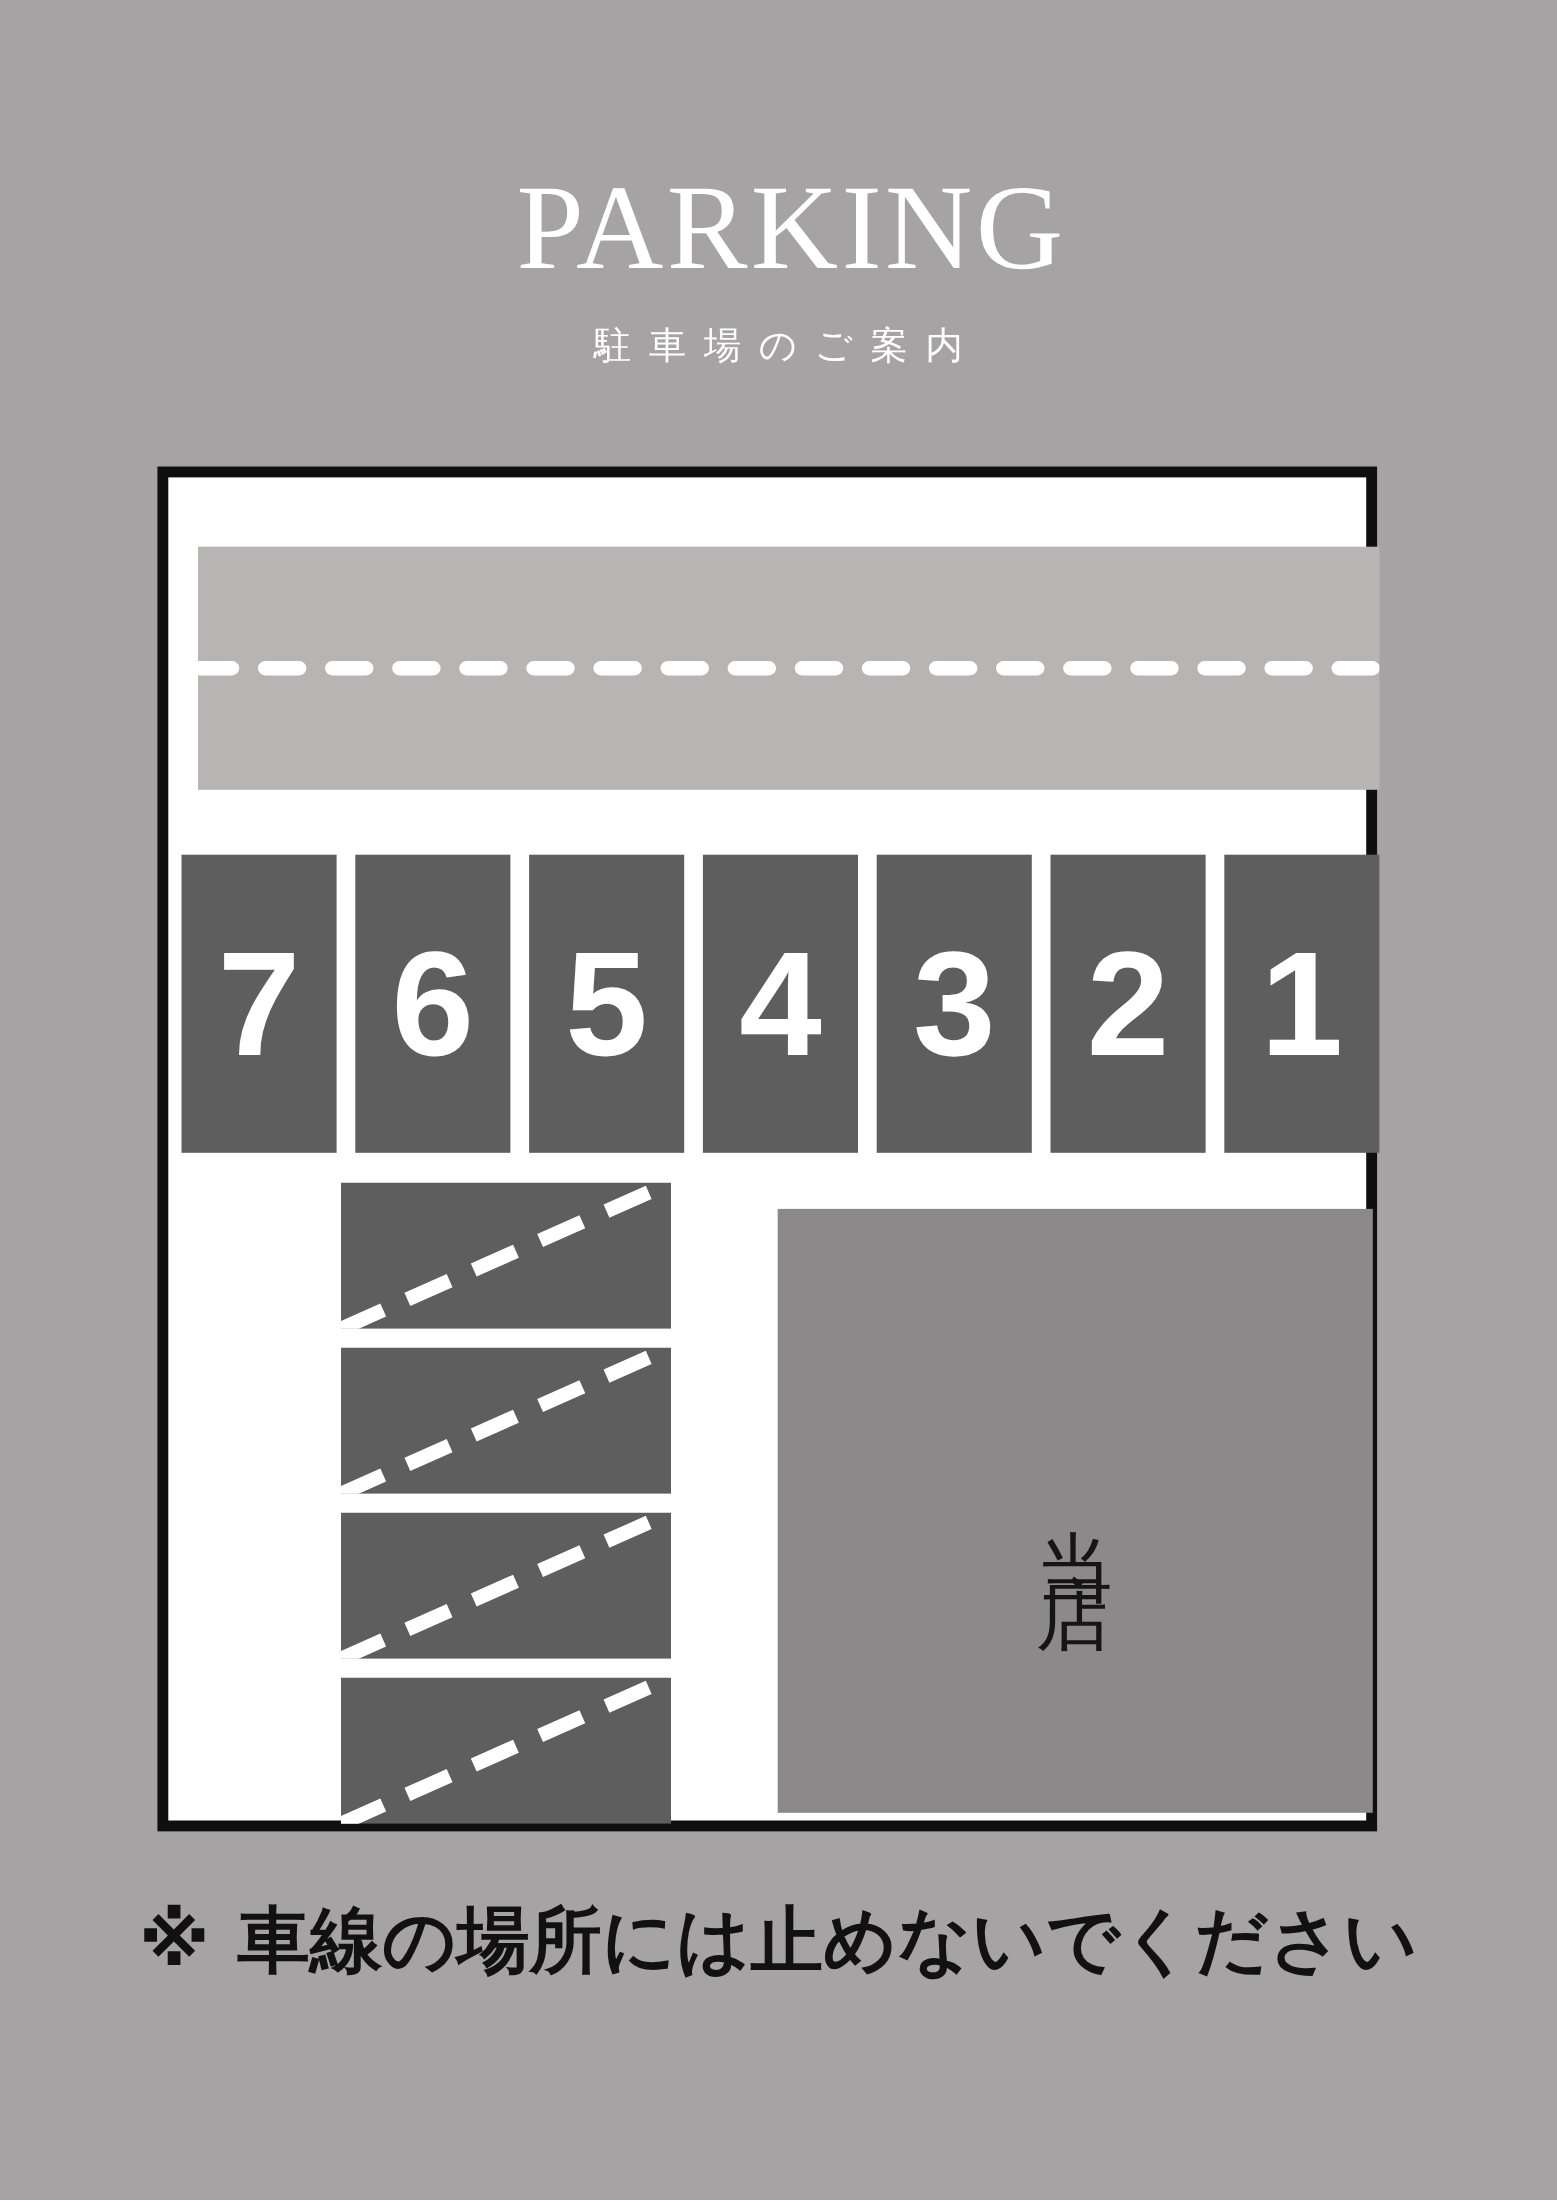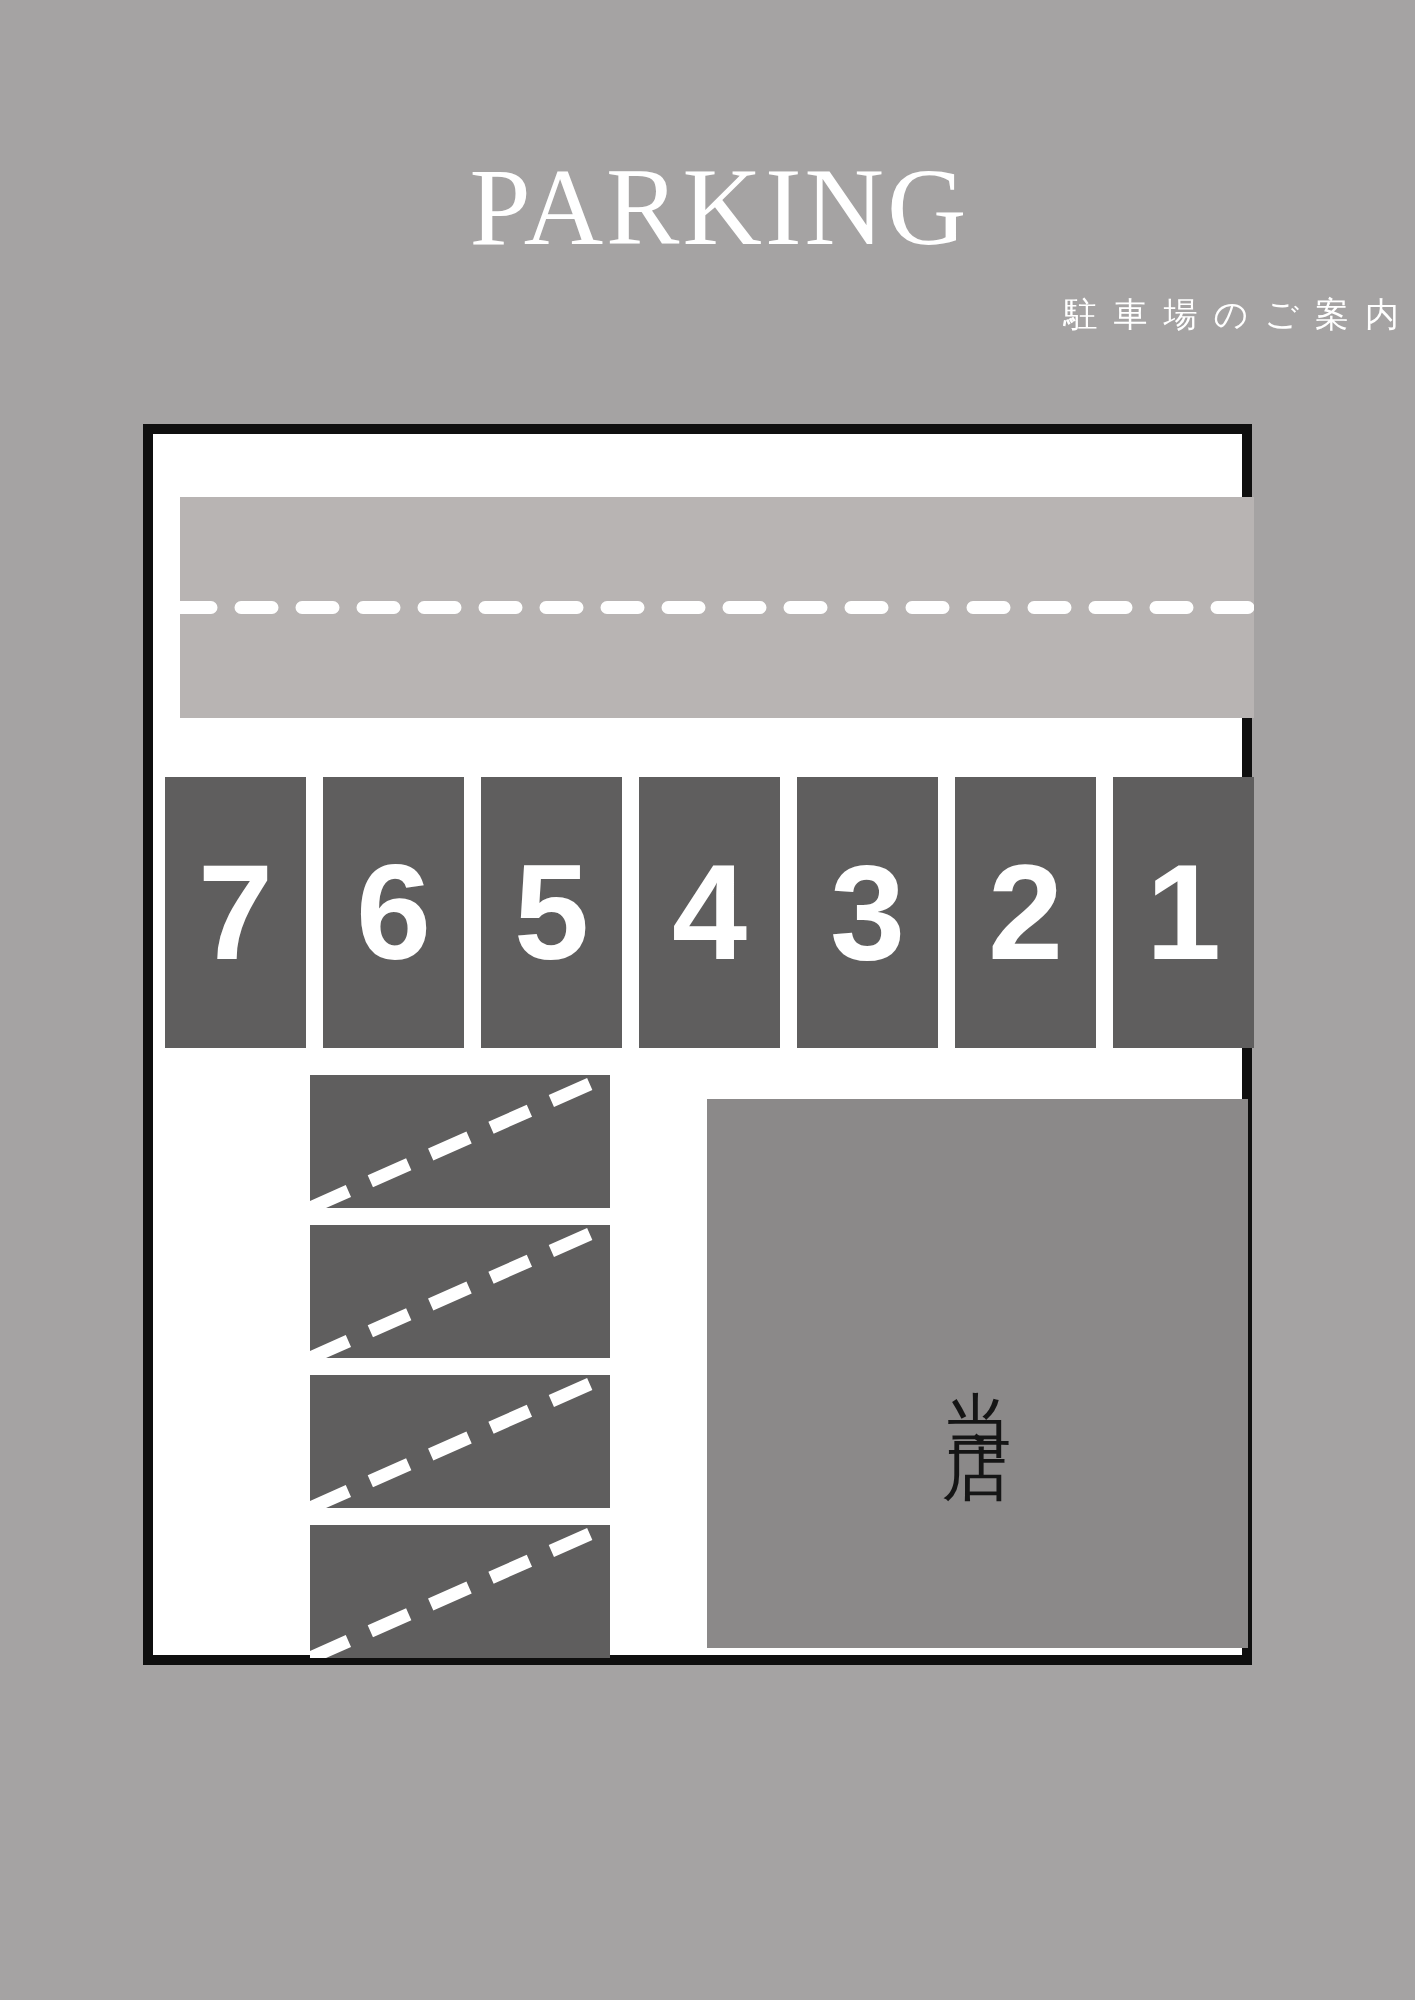--- a/index.html
+++ b/index.html
@@ -18,21 +18,21 @@
   
   .title{
     position:absolute; top:152px; left:12px; width:100%;
     text-align:center;
     font-family:"Liberation Serif","DejaVu Serif",serif;
     font-weight:400; font-size:110px; line-height:1;
     letter-spacing:3px; color:var(--marking_white,#fff);
   }
   .subtitle{
     position:absolute; top:296px; left:0; width:100%;
-    text-align:right;
+    text-align:center;
     font-size:34px; font-weight:500; line-height:1.1;
     letter-spacing:16px; padding-left:16px;
     color:var(--marking_white,#fff);
   }
   
   .map-box{
     position:absolute; left:143px; top:424px;
     width:1109px; height:1241px;
     background:#ffffff;
     border:10px solid var(--outline_black,#0f0f0f);
@@ -147,13 +147,16 @@
     </div>
   </div>
 
   <div class="shop">
     <div class="shop-label">当店</div>
   </div>
 
 </div>
 
 <div class="notes">
+  <div class="note-line">
+    <span class="note-marker">※</span><span class="note-text">車線の場所には止めないでください</span>
+  </div>
 </div>
 
 </body></html>

